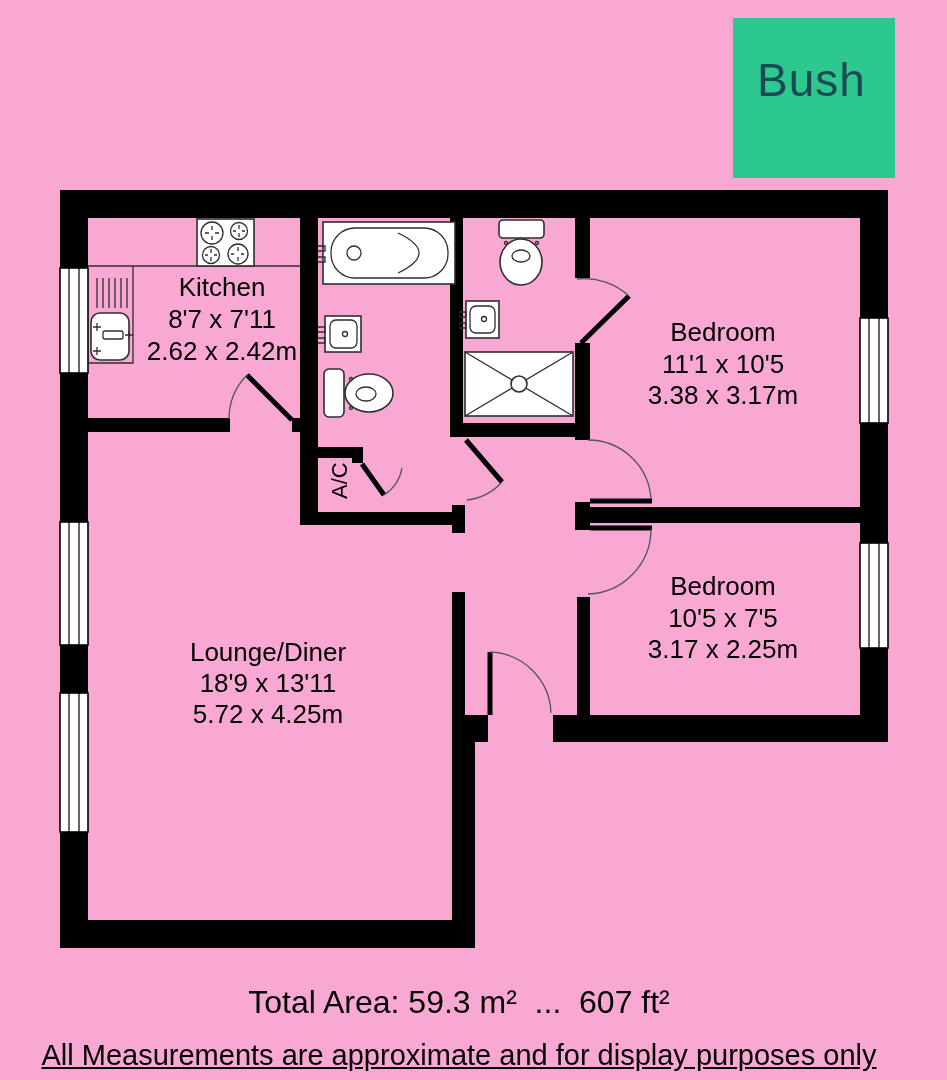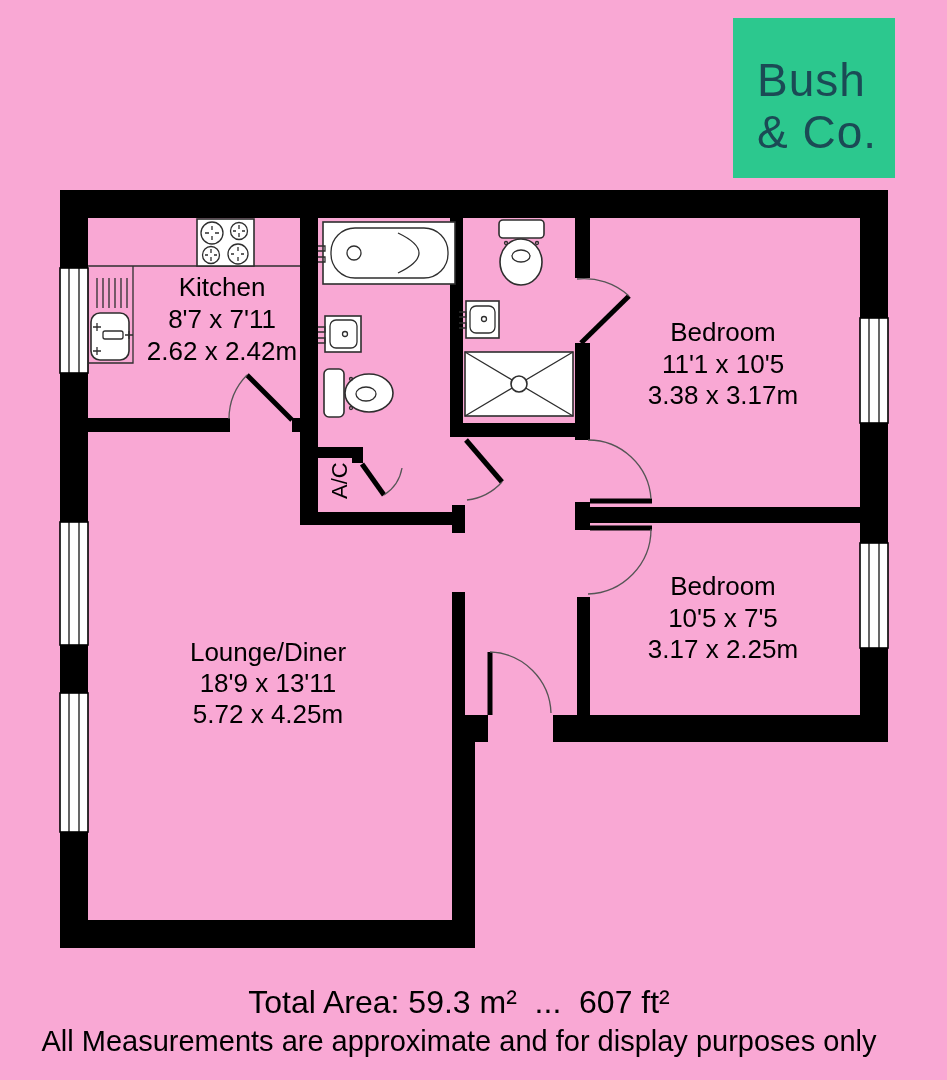--- a/index.html
+++ b/index.html
@@ -14,32 +14,31 @@
   .win{fill:#fff;stroke:#000;stroke-width:1.6px;}
   .winline{stroke:#000;stroke-width:1.2px;}
   .fx{fill:#fff;stroke:#2e2e2e;stroke-width:1.6px;}
   .fl{fill:none;stroke:#2e2e2e;stroke-width:1.3px;}
   .arc{fill:none;stroke:#555;stroke-width:1.3px;}
   .leaf{stroke:#000;stroke-width:5px;}
   .room-label{font-size:26px;text-anchor:middle;fill:#000;}
   .ac-label{font-size:22px;fill:#000;}
   .footer{position:absolute;left:0;top:984px;width:918px;text-align:center;color:#000;}
   .footer-line1{font-size:32px;white-space:pre;}
-  .footer-line2{font-size:29px;margin-top:4px;white-space:pre;}
+  .footer-line2{font-size:29px;margin-top:18px;white-space:pre;text-decoration:underline;}
 </style>
 </head>
 <body>
 
 <div class="page">
 
   
   <div class="logo" style="background-color: rgb(44, 200, 142); color: rgb(27, 74, 85);">
     <div class="logo-text">
       <div>Bush</div>
-      <div>&amp; Co.</div>
     </div>
   </div>
 
   
   <svg width="947" height="1080" viewBox="0 0 947 1080">
 
     <g>
       <rect class="wall" x="60" y="190" width="828" height="28"></rect>
       <rect class="wall" x="60" y="190" width="28" height="758"></rect>
       <rect class="wall" x="860" y="190" width="28" height="552"></rect>

